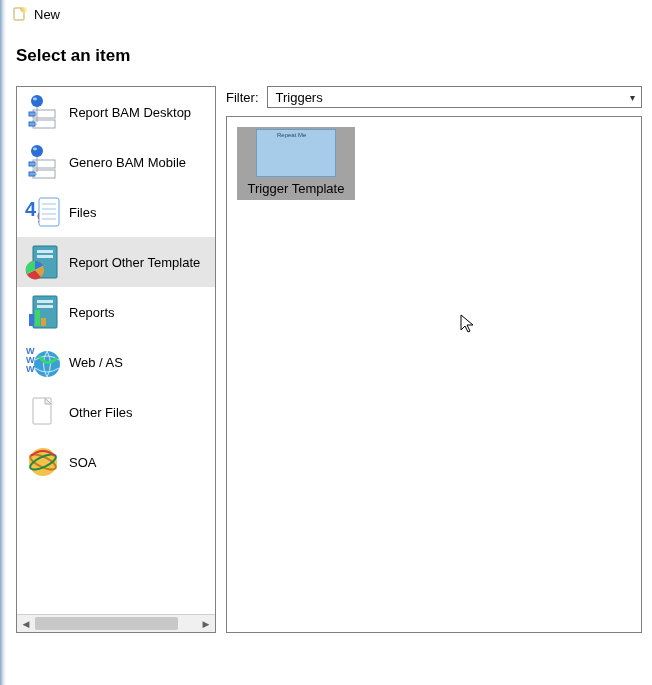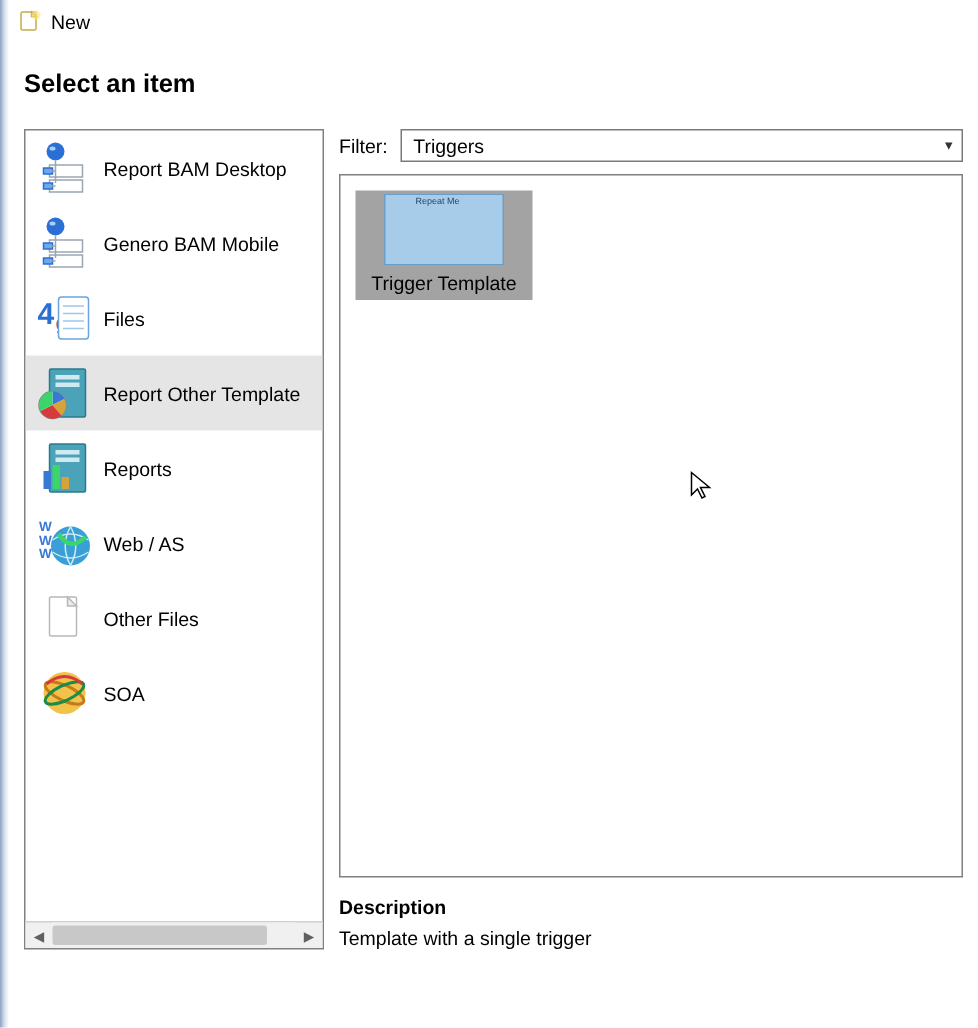--- a/index.html
+++ b/index.html
@@ -321,21 +321,17 @@
           <div class="template-label">Trigger Template</div>
         </div>
 
         <span class="cursor-arrow">
           <svg width="18" height="22" viewBox="0 0 18 22">
             <path d="M2 2 L2 17 L6 13 L9 19 L11 18 L8 12 L14 12 Z" fill="#fff" stroke="#000" stroke-width="1"></path>
           </svg>
         </span>
       </div>
 
-      <div class="desc-block">
-        <div class="desc-title">Description</div>
-        <div class="desc-text">Template with a single trigger</div>
-      </div>
 
     </div>
 
   </div>
 </div>
 
 </body></html>

